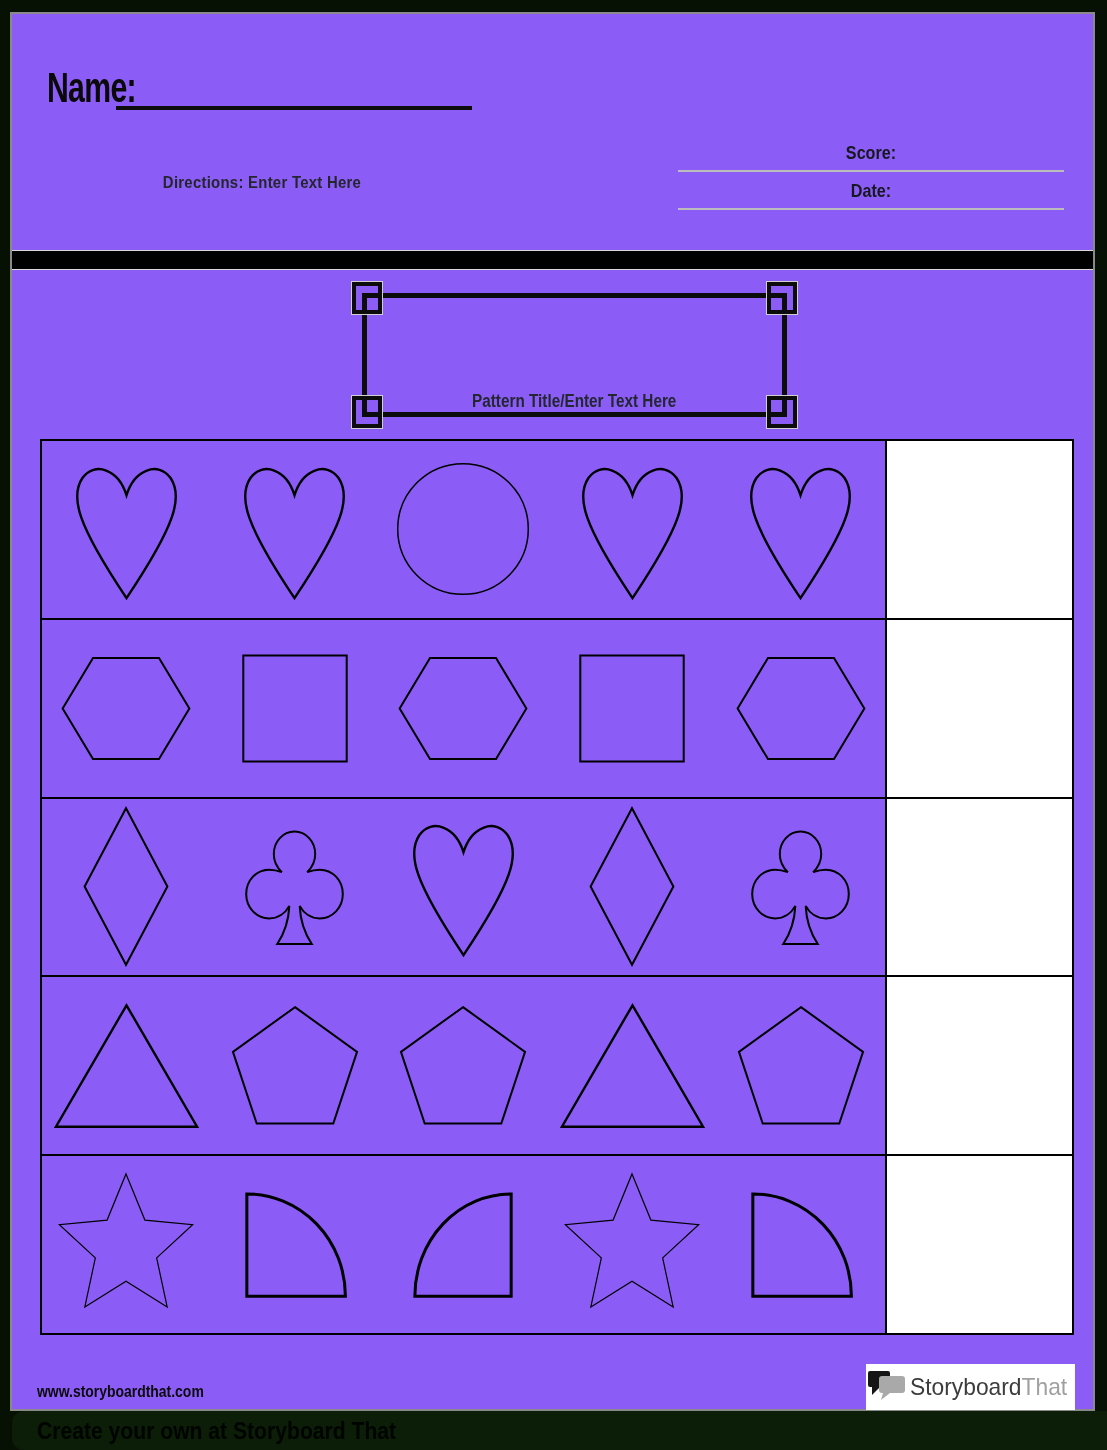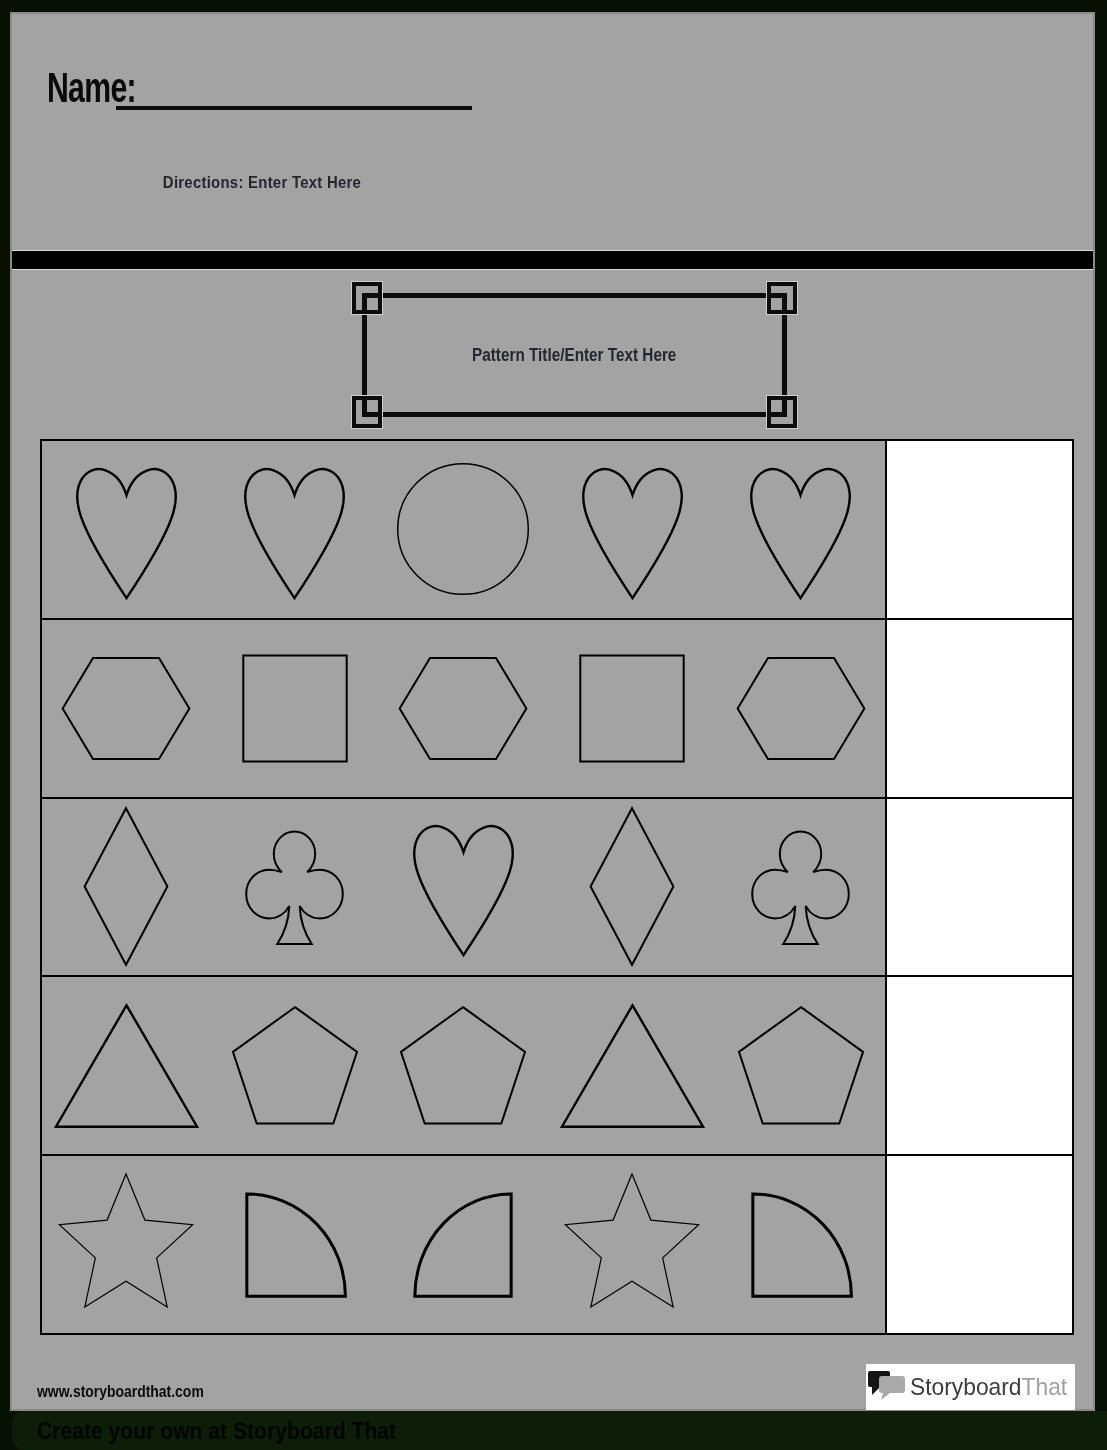--- a/index.html
+++ b/index.html
@@ -6,21 +6,21 @@
   html,body { width:1107px; height:1450px; }
   body {
     position:relative;
     background:#071103;
     font-family:"Liberation Sans", sans-serif;
     overflow:hidden;
   }
   .page {
     position:absolute; left:10px; top:12px;
     width:1085px; height:1399px;
-    background:#a3a3a3;
+    background:#8b5cf6;
     border:2px solid #8a8a8a;
   }
 
   
   .name-label {
     position:absolute; left:35px; top:50px;
     font-size:42px; font-weight:bold; color:#0a0a0a;
     transform:scaleX(0.72); transform-origin:0 0; letter-spacing:-1px;
   }
   .name-line {
@@ -47,21 +47,21 @@
     position:absolute; left:0; top:236px;
     width:100%; height:20px; background:#000000;
     border-top:1px solid #d9d9d9; border-bottom:1px solid #d9d9d9;
   }
 
   
   .title-box {
     position:absolute; left:350px; top:279px;
     width:425px; height:124px;
     border:5px solid #0c0c0c;
-    display:flex; align-items:center; justify-content:center;
+    display:flex; align-items:flex-end; justify-content:center;
   }
   .title-text {
     font-size:18px; font-weight:bold; color:#232732;
     transform:scaleX(0.85); transform-origin:50% 50%;
     white-space:nowrap;
   }
   .corner {
     position:absolute; width:30px; height:32px;
     border:4px solid #0c0c0c; background:transparent;
     box-shadow:0 0 0 1px #cfcfcf;
@@ -120,20 +120,26 @@
 </head>
 <body>
 
 <div class="page">
 
   <span class="name-label">Name:</span>
   <div class="name-line"></div>
 
   <div class="directions">Directions: Enter Text Here</div>
 
+  <div class="score-block">
+    <span class="score-label">Score:</span>
+    <div class="score-line"></div>
+    <span class="date-label">Date:</span>
+    <div class="date-line"></div>
+  </div>
 
   <div class="divider-bar"></div>
 
   <div class="title-box">
     <div class="corner tl"></div>
     <div class="corner tr"></div>
     <div class="corner bl"></div>
     <div class="corner br"></div>
     <span class="title-text">Pattern Title/Enter Text Here</span>
   </div>

